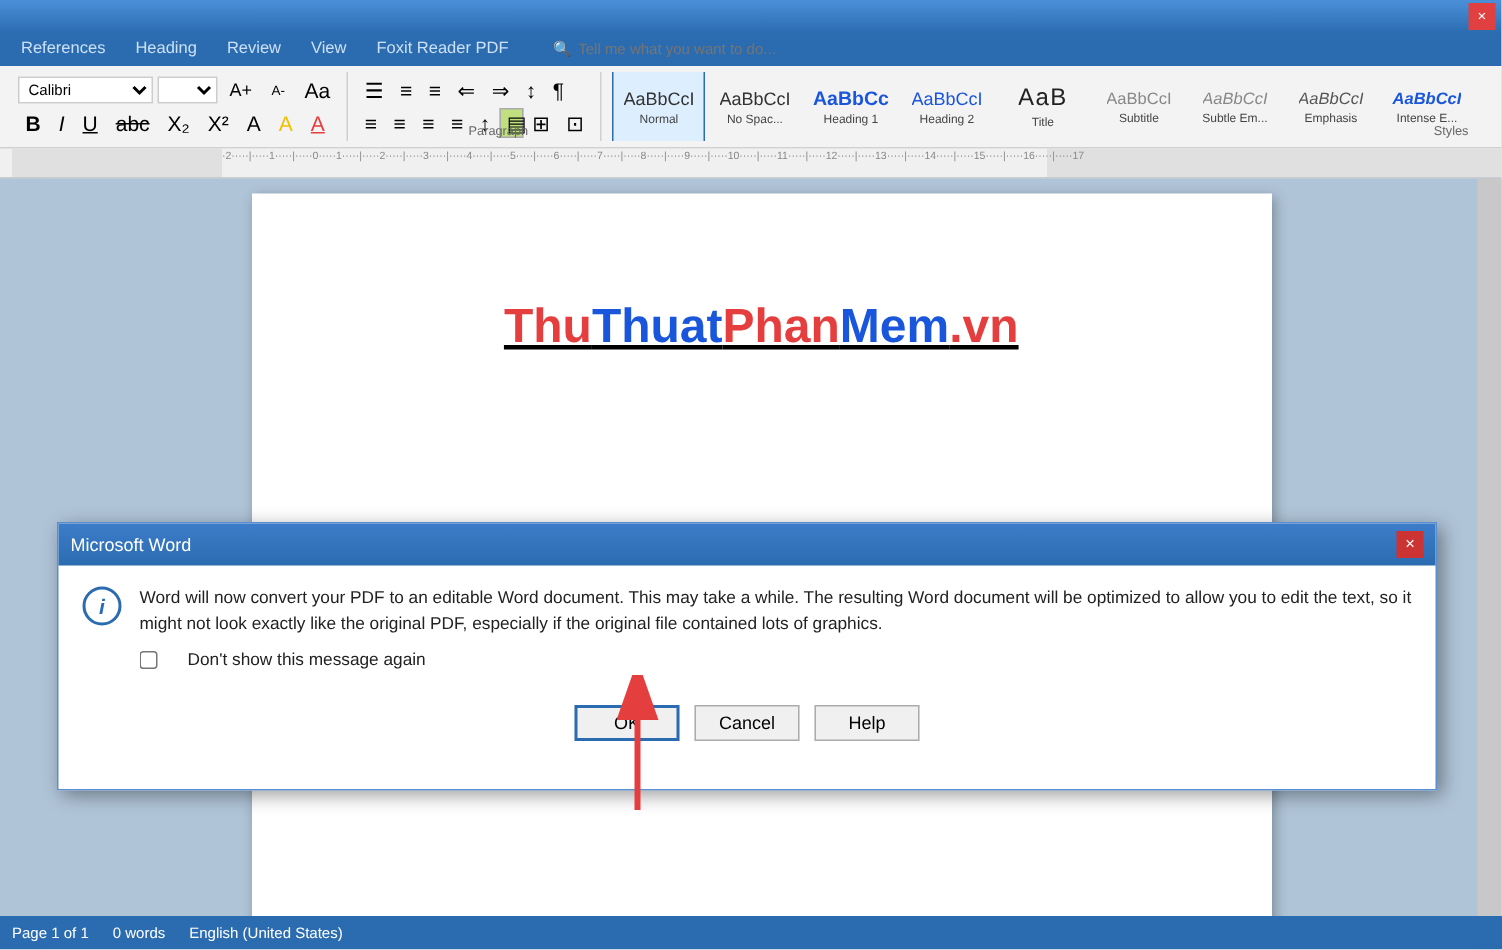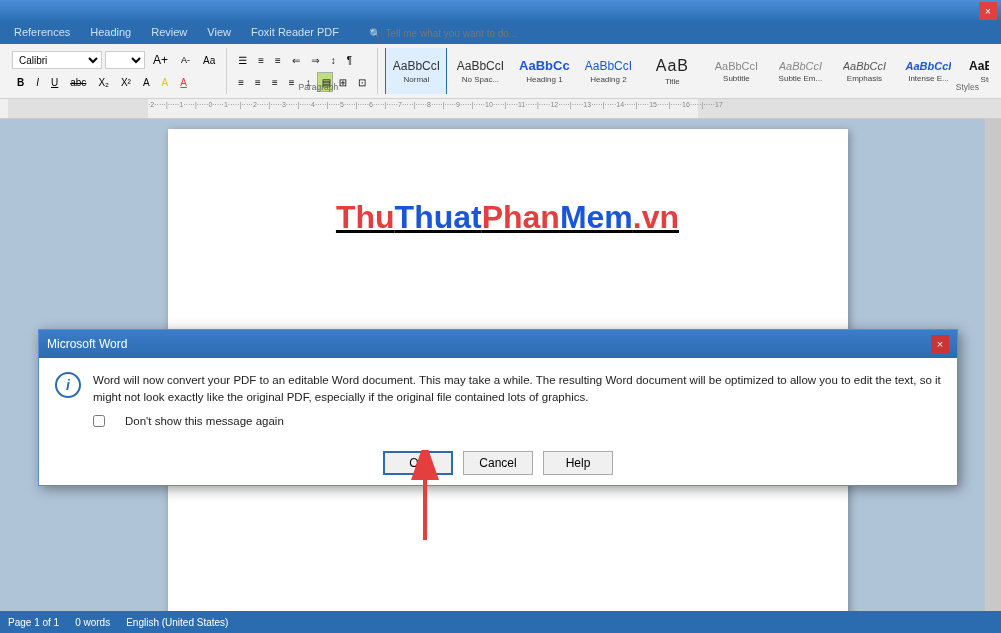--- a/index.html
+++ b/index.html
@@ -151,21 +151,21 @@
       white-space: nowrap;
       text-decoration: underline;
     }
     .watermark-thu { color: #e53e3e; }
     .watermark-thuat { color: #1a56db; }
     .watermark-phan { color: #e53e3e; }
     .watermark-mem { color: #1a56db; }
     .watermark-vn { color: #e53e3e; }
     .dialog {
       position: absolute;
-      top: 329px;
+      top: 348px;
       left: 38px;
       width: 920px;
       background: white;
       border: 1px solid #5a8fcf;
       box-shadow: 3px 3px 12px rgba(0,0,0,0.4);
       pointer-events: all;
     }
     .dialog-title-bar {
       background: linear-gradient(to bottom, #3d7cc9, #2b6cb0);
       height: 28px;
@@ -217,21 +217,21 @@
     }
     .dialog-checkbox {
       width: 12px; height: 12px;
       border: 1px solid #666;
       cursor: pointer;
     }
     .dialog-buttons {
       display: flex;
       justify-content: center;
       gap: 10px;
-      padding: 10px 16px 10px;
+      padding: 10px 16px 32px;
       align-items: flex-end;
     }
     .dialog-btn {
       min-width: 70px;
       height: 24px;
       font-size: 12px;
       background: #f0f0f0;
       border: 1px solid #ababab;
       cursor: pointer;
       display: flex; align-items: center; justify-content: center;
@@ -269,21 +269,21 @@
       position: fixed;
       bottom: 0;
       width: 1001px;
     }
     .ribbon-btn {
       height: 20px;
       padding: 0 4px;
       border: 1px solid transparent;
       background: transparent;
       cursor: pointer;
-      font-size: 10px;
+      font-size: 14px;
       display: flex; align-items: center;
     }
     .combo-box {
       height: 18px;
       border: 1px solid #ccc;
       background: white;
       font-size: 10px;
       padding: 0 2px;
       min-width: 40px;
     }

